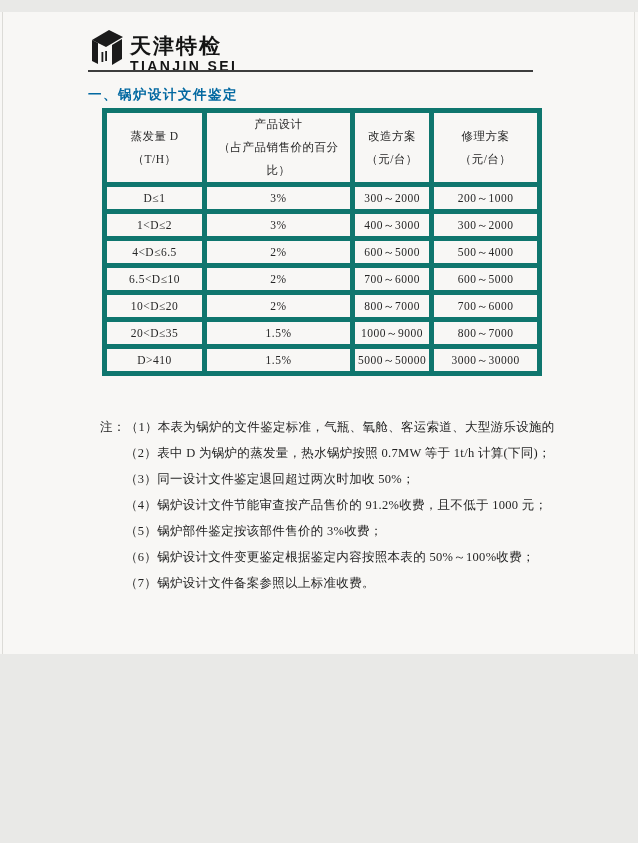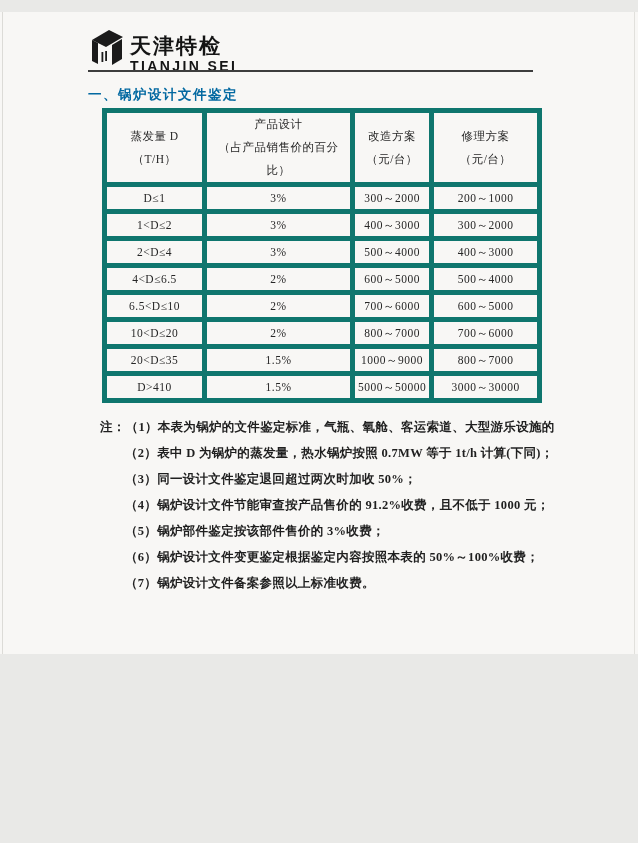--- a/index.html
+++ b/index.html
@@ -36,21 +36,21 @@
     border:5px solid #0f766e;
     text-align:center; vertical-align:middle;
     font-size:11.5px; font-weight:normal; color:#262626;
     padding:0; letter-spacing:0.5px;
   }
   .fee-table thead tr { height:54px; }
   .fee-table tbody tr { height:27px; }
   .fee-table th div { line-height:23px; }
 
   
-  .notes { position:absolute; left:100px; top:402px; width:470px; font-size:12.5px; color:#1f1f1f;font-weight:bold; }
+  .notes { position:absolute; left:100px; top:402px; width:470px; font-size:12.5px; color:#1f1f1f; }
   .note-line { line-height:26px; white-space:nowrap; letter-spacing:0.3px; }
   .note-cont { margin-left:48px; }
   .note-item { margin-left:25px; }
 
   
   .page-num { position:absolute; left:0; top:805px; width:638px; text-align:center;
               font-size:9.5px; color:#4d4d4d; }
 </style>
 </head>
 <body>
@@ -116,26 +116,20 @@
         <td>300～2000</td>
         <td>200～1000</td>
       </tr>
       <tr>
         <td>1&lt;D≤2</td>
         <td>3%</td>
         <td>400～3000</td>
         <td>300～2000</td>
       </tr>
       <tr>
-        <td>2&lt;D≤4</td>
-        <td>3%</td>
-        <td>500～4000</td>
-        <td>400～3000</td>
-      </tr>
-      <tr>
         <td>4&lt;D≤6.5</td>
         <td>2%</td>
         <td>600～5000</td>
         <td>500～4000</td>
       </tr>
       <tr>
         <td>6.5&lt;D≤10</td>
         <td>2%</td>
         <td>700～6000</td>
         <td>600～5000</td>

